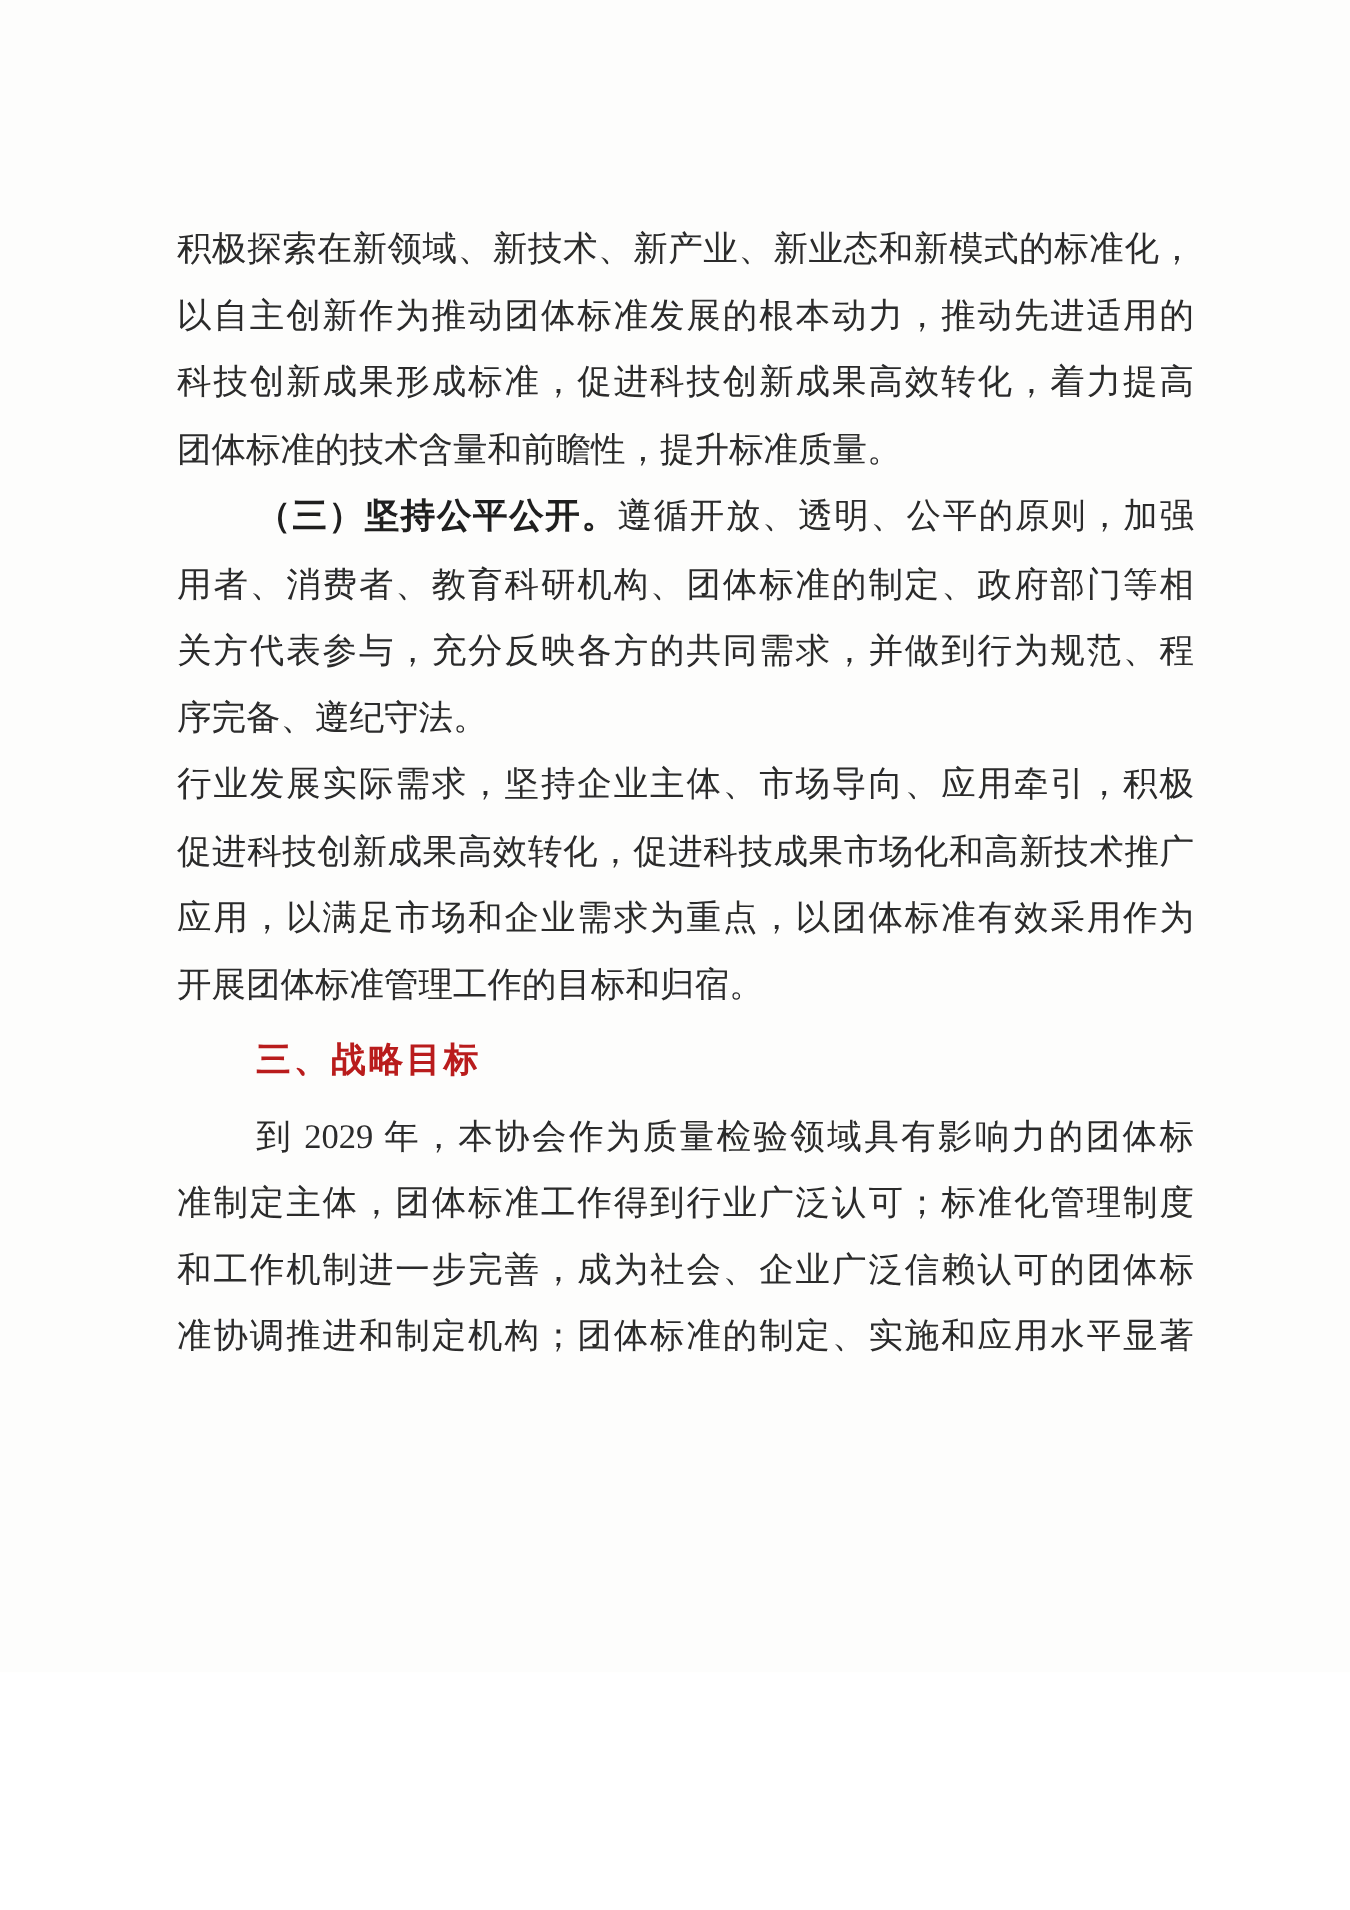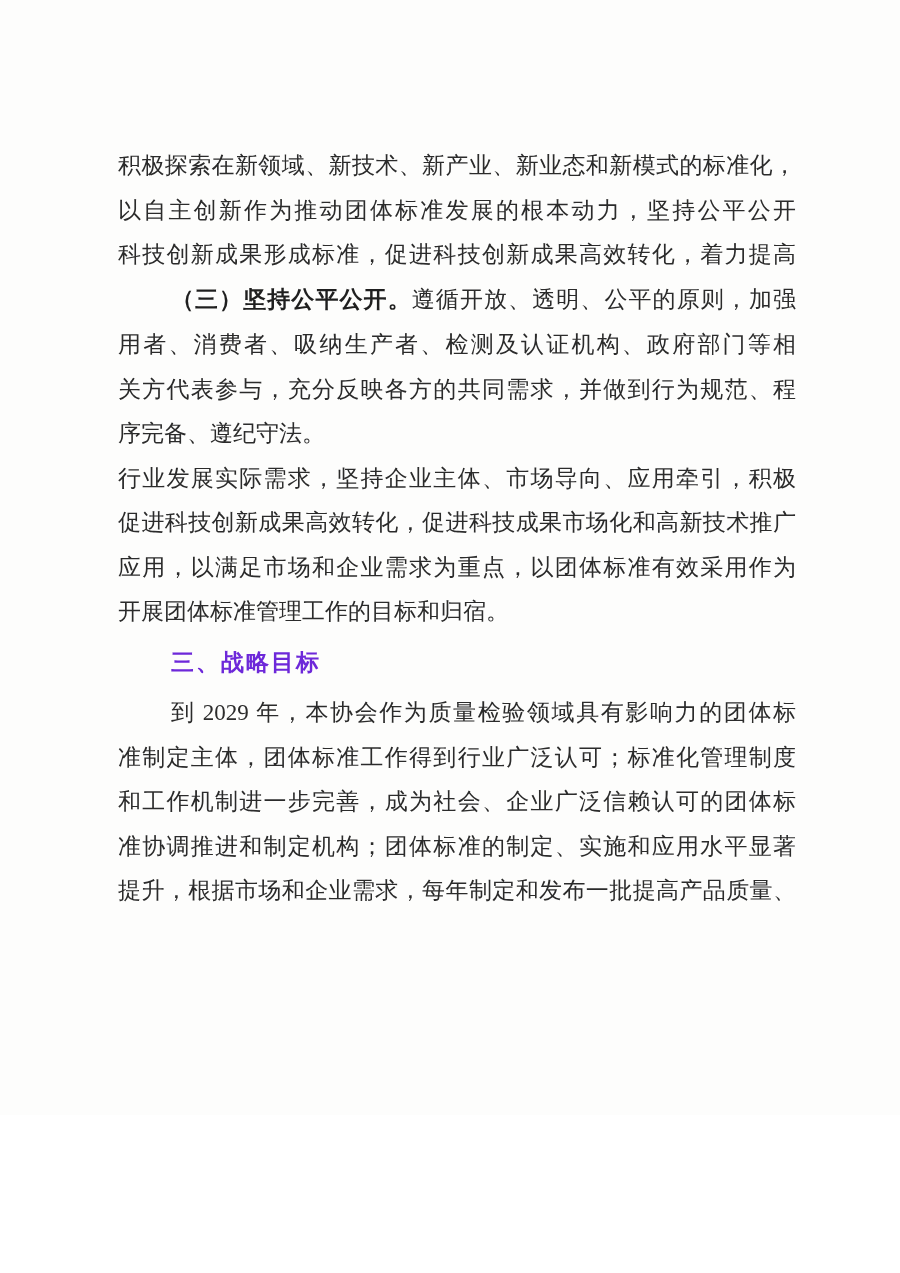--- a/index.html
+++ b/index.html
@@ -34,21 +34,21 @@
   .last {
     text-align: left;
     text-align-last: left;
   }
   .indent {
     text-indent: 2.3em;
   }
   .heading {
     font-family: "Liberation Sans", "DejaVu Sans", sans-serif;
     font-weight: 700;
-    color: #6d28d9;
+    color: #b91c1c;
     margin-top: 5px;
     margin-bottom: 7px;
     letter-spacing: 2px;
   }
   .lead {
     font-weight: 700;
     color: #1f1f1f;
     font-family: Liberation Mono, monospace;
   }
   .page-number {
@@ -60,31 +60,31 @@
     color: #333333;
     font-family: "Liberation Serif", "DejaVu Serif", serif;
   }
 </style>
 </head>
 <body>
 
 <div class="page">
   <div class="text-block">
       <div class="line just">积极探索在新领域、新技术、新产业、新业态和新模式的标准化，</div>
-      <div class="line just">以自主创新作为推动团体标准发展的根本动力，坚持公平公开</div>
+      <div class="line just">以自主创新作为推动团体标准发展的根本动力，推动先进适用的</div>
       <div class="line just">科技创新成果形成标准，促进科技创新成果高效转化，着力提高</div>
+      <div class="line last">团体标准的技术含量和前瞻性，提升标准质量。</div>
       <div class="line just indent"><span class="lead">（三）坚持公平公开。</span>遵循开放、透明、公平的原则，加强</div>
-      <div class="line just">用者、消费者、吸纳生产者、检测及认证机构、政府部门等相</div>
+      <div class="line just">用者、消费者、教育科研机构、团体标准的制定、政府部门等相</div>
       <div class="line just">关方代表参与，充分反映各方的共同需求，并做到行为规范、程</div>
       <div class="line last">序完备、遵纪守法。</div>
       <div class="line just">行业发展实际需求，坚持企业主体、市场导向、应用牵引，积极</div>
       <div class="line just">促进科技创新成果高效转化，促进科技成果市场化和高新技术推广</div>
       <div class="line just">应用，以满足市场和企业需求为重点，以团体标准有效采用作为</div>
       <div class="line last">开展团体标准管理工作的目标和归宿。</div>
       <div class="line last indent heading">三、战略目标</div>
       <div class="line just indent">到 2029 年，本协会作为质量检验领域具有影响力的团体标</div>
       <div class="line just">准制定主体，团体标准工作得到行业广泛认可；标准化管理制度</div>
       <div class="line just">和工作机制进一步完善，成为社会、企业广泛信赖认可的团体标</div>
       <div class="line just">准协调推进和制定机构；团体标准的制定、实施和应用水平显著</div>
-      <div class="line just">提升，根据市场和企业需求，每年制定和发布一批提高产品质量、</div>
     </div>
   <div class="page-number">- 4 -</div>
 </div>
 
 </body></html>

